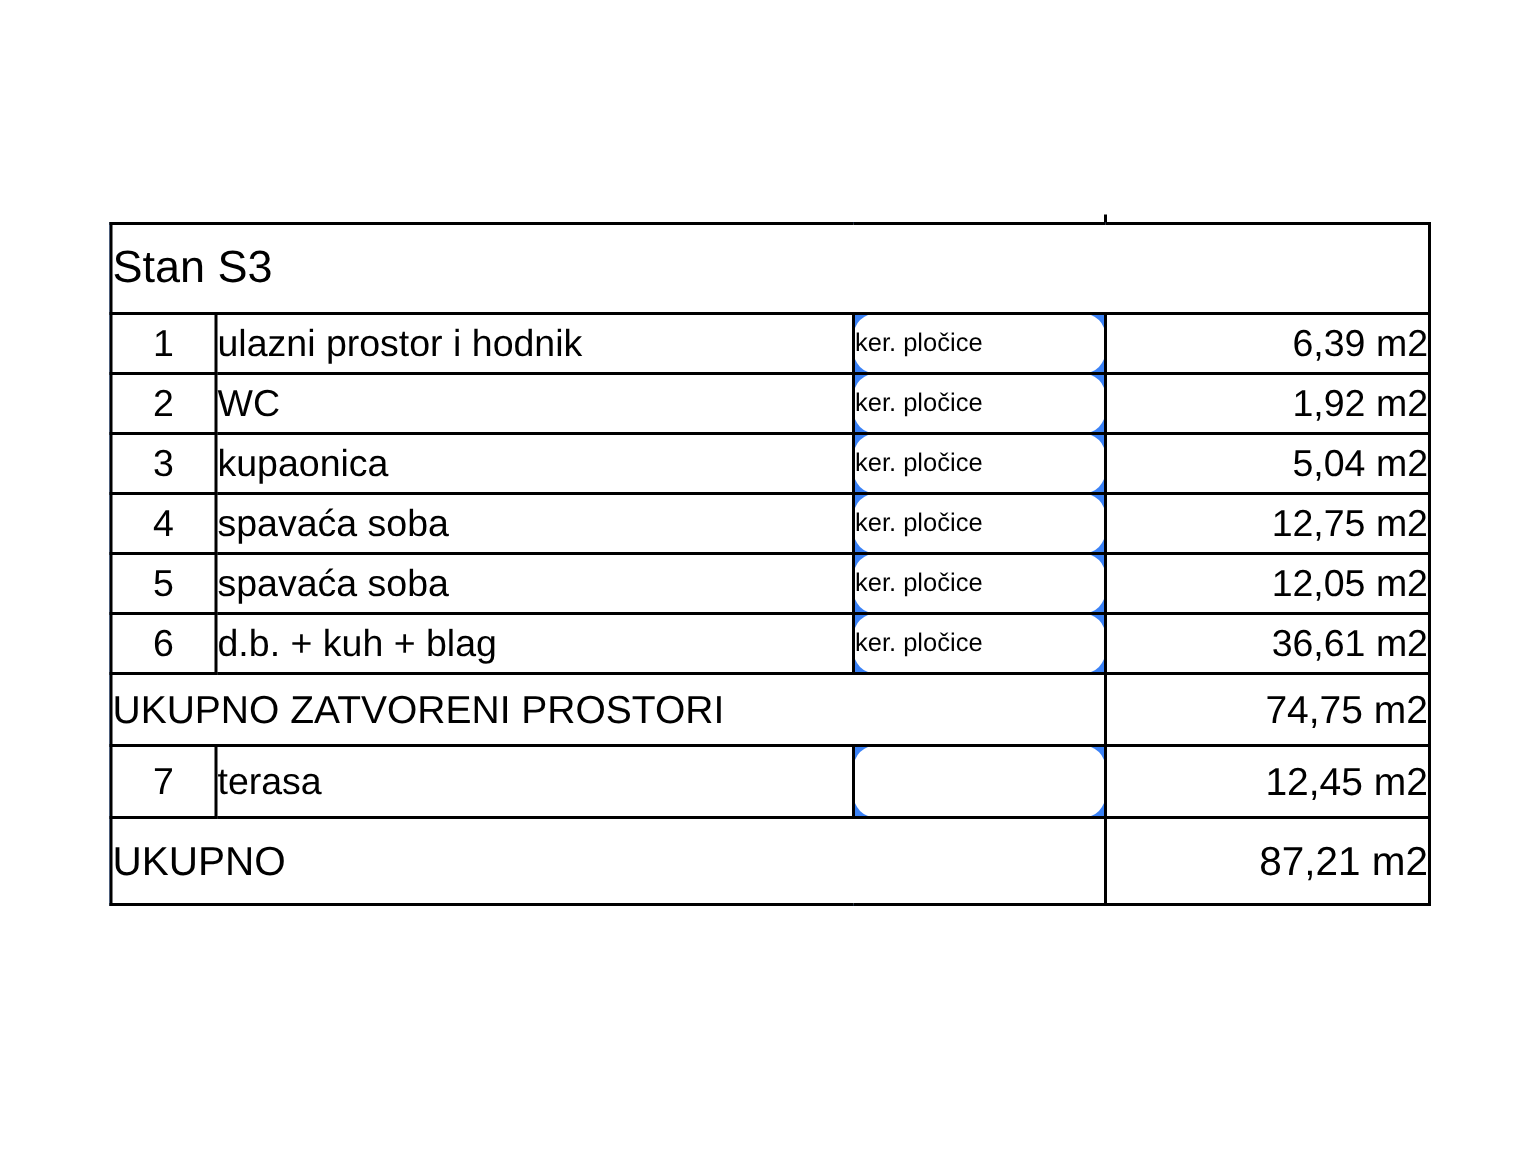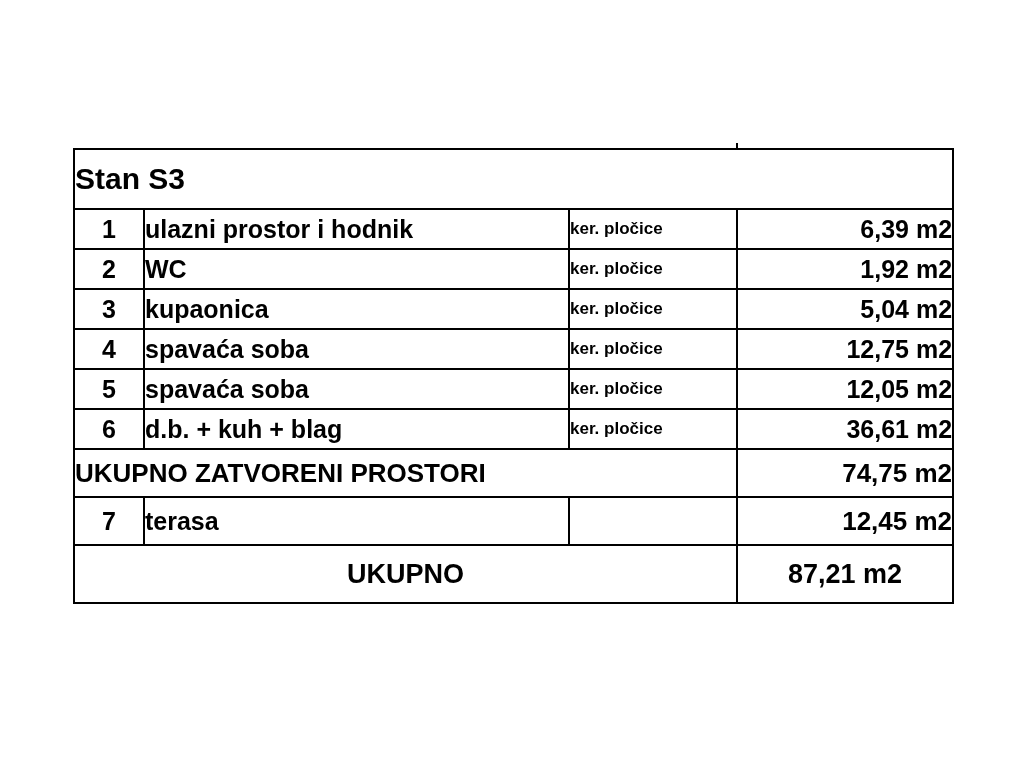--- a/index.html
+++ b/index.html
@@ -21,21 +21,20 @@
     position: absolute;
     left: 73px;
     top: 148px;
     width: 879px;
   }
   table.area-table {
     border-collapse: collapse;
     width: 879px;
     table-layout: fixed;
     background: #3b82f6;
-    font-weight: bold;
   }
   table.area-table td {
     border: 2px solid #000000;
     padding: 0;
     vertical-align: middle;
     color: #000000;
     background: #ffffff;
   }
   
   col.c-num   { width: 70px; }
@@ -57,20 +56,21 @@
     line-height: 38px;
     white-space: nowrap;
   }
   .cell-mat {
     text-align: left;
     font-size: 17px;
     padding-left: 10px;
     height: 38px;
     line-height: 38px;
     white-space: nowrap;
+    border-radius: 15px;
   }
   .cell-area {
     text-align: right;
     font-size: 25px;
     padding-right: 12px;
     height: 38px;
     line-height: 38px;
     white-space: nowrap;
     margin-top: 23px;
   }
@@ -95,21 +95,20 @@
   }
   .cell-summary-area {
     text-align: right;
     font-size: 26px;
     padding-right: 12px;
     line-height: 46px;
     white-space: nowrap;
   }
   .total-row td {
     height: 56px;
-    text-align: center;
   }
   .cell-total {
     font-size: 27px;
     padding-left: 70px;
     line-height: 56px;
     white-space: nowrap;
   }
   .cell-total-area {
     text-align: right;
     font-size: 27px;

